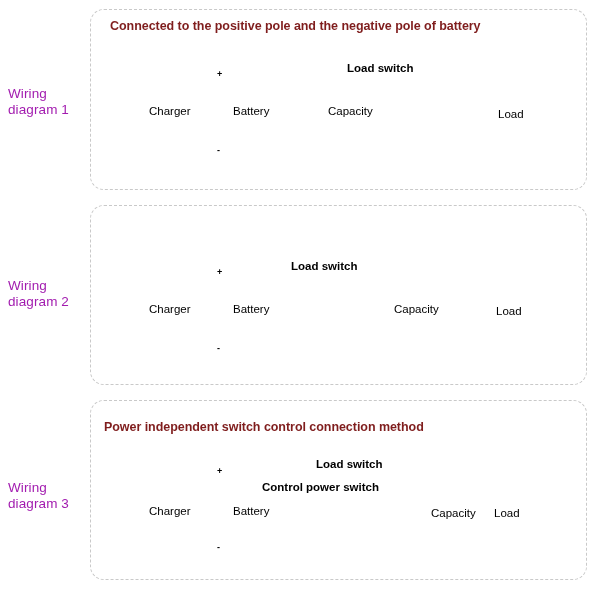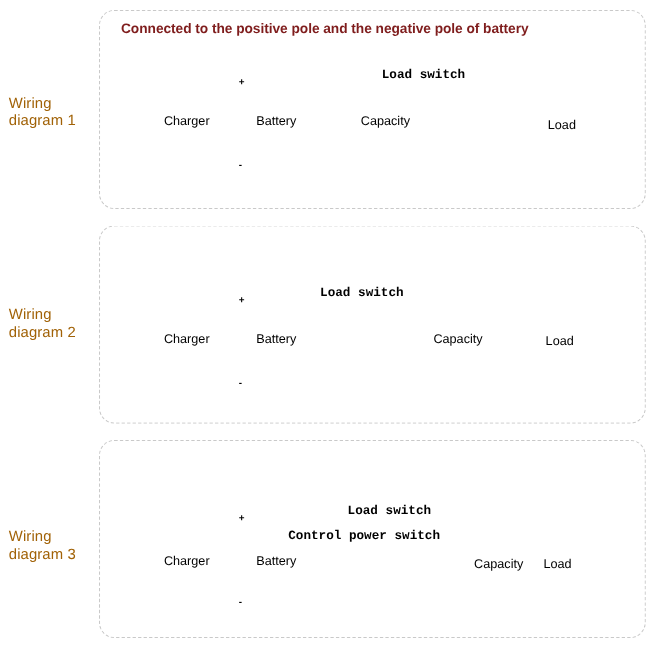--- a/index.html
+++ b/index.html
@@ -19,21 +19,21 @@
     background:#ffffff;
     box-sizing:border-box;
   }
   #panel-1{left:90px; top:9px;  width:497px; height:181px;}
   #panel-2{left:90px; top:205px;width:497px; height:180px;}
   #panel-3{left:90px; top:400px;width:497px; height:180px;}
 
   .side-label{
     position:absolute;
     font-size:13.5px;
-    color:#a16207;
+    color:#a21caf;
     line-height:16px;
     letter-spacing:.1px;
     white-space:pre-line;
   }
   #side-1{left:8px; top:86px;}
   #side-2{left:8px; top:278px;}
   #side-3{left:8px; top:480px;}
 
   .diagram-title{
     position:absolute;
@@ -55,21 +55,20 @@
     font-weight:normal;
     color:#000;
     white-space:nowrap;
   }
   .sw-label{
     position:absolute;
     font-size:11.5px;
     font-weight:bold;
     color:#000;
     white-space:nowrap;
-    font-family:Liberation Mono, monospace;
   }
   .pm{
     position:absolute;
     font-size:9px;
     font-weight:bold;
     color:#000;
     line-height:9px;
   }
 </style>
 </head>
@@ -206,20 +205,21 @@
   <div class="panel" id="panel-3"></div>
 
   <div class="side-label" id="side-1">Wiring
 diagram 1</div>
   <div class="side-label" id="side-2">Wiring
 diagram 2</div>
   <div class="side-label" id="side-3">Wiring
 diagram 3</div>
 
   <div class="diagram-title" id="title-1">Connected to the positive pole and the negative pole of battery</div>
+  <div class="diagram-title" id="title-3">Power independent switch control connection method</div>
 
   <div class="comp-label" style="left:149px; top:105px;">Charger</div>
   <div class="comp-label" style="left:233px; top:105px;">Battery</div>
   <div class="comp-label" style="left:328px; top:105px;">Capacity</div>
   <div class="comp-label" style="left:498px; top:108px;">Load</div>
   <div class="pm" style="left:217px; top:70px;">+</div>
   <div class="pm" style="left:217px; top:146px;">-</div>
   <div class="sw-label" style="left:347px; top:62px;">Load switch</div>
 
   <div class="comp-label" style="left:149px; top:303px;">Charger</div>

